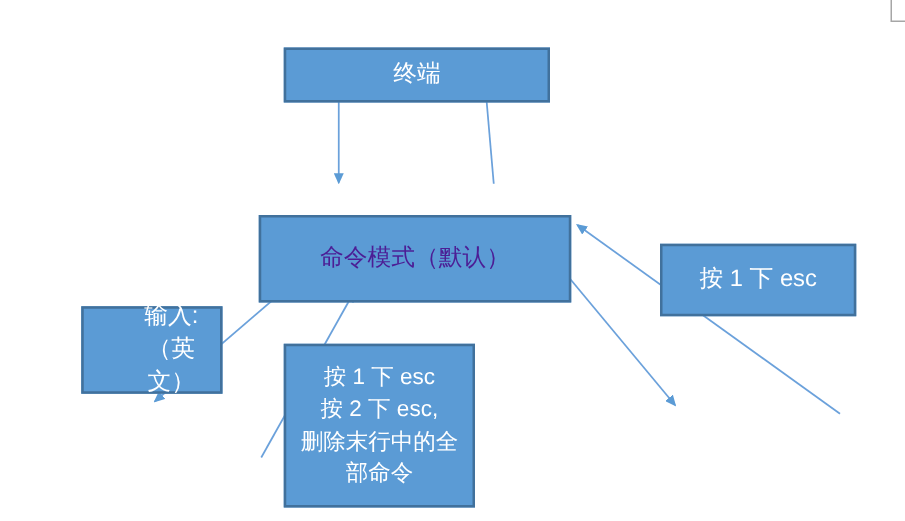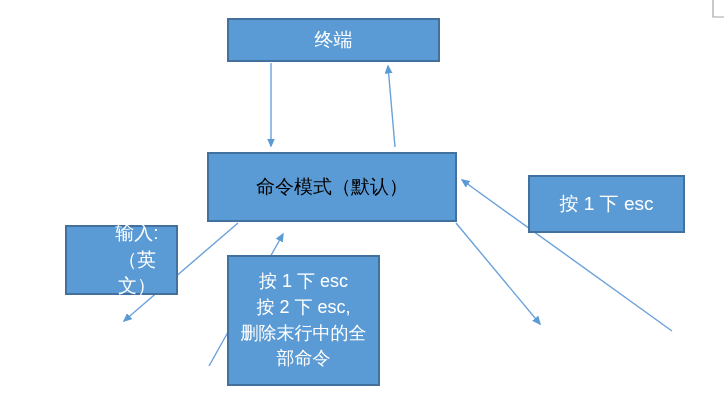--- a/index.html
+++ b/index.html
@@ -16,23 +16,24 @@
     box-sizing:border-box;
     background:#5B9BD5;
     border:2px solid #41719C;
     display:flex;align-items:center;justify-content:center;
     text-align:center;
     z-index:2;
     font-size:19px;
     line-height:1.42;
     white-space:pre-line;
     cursor:default;
+    margin-top:20px;
   }
   .node.white{color:#ffffff;}
-  .node.red{color:#000000;}
+  .node.red{color:#4c1d95;}
   
   #node-terminal      {left:227px;top:18px; width:213px;height:44px;}
   #node-command       {left:207px;top:152px;width:250px;height:70px;}
   #node-esc-once      {left:528px;top:175px;width:157px;height:58px;}
   #node-input-english {left:65px; top:225px;width:113px;height:70px;padding-left:31px;}
   #node-esc-detail    {left:227px;top:255px;width:153px;height:131px;font-size:18px;}
   #node-press-ia      {left:426px;top:250px;width:141px;height:69px;}
   #node-lastline      {left:12px; top:326px;width:191px;height:72px;}
   #node-edit          {left:510px;top:333px;width:195px;height:73px;}
 </style>

